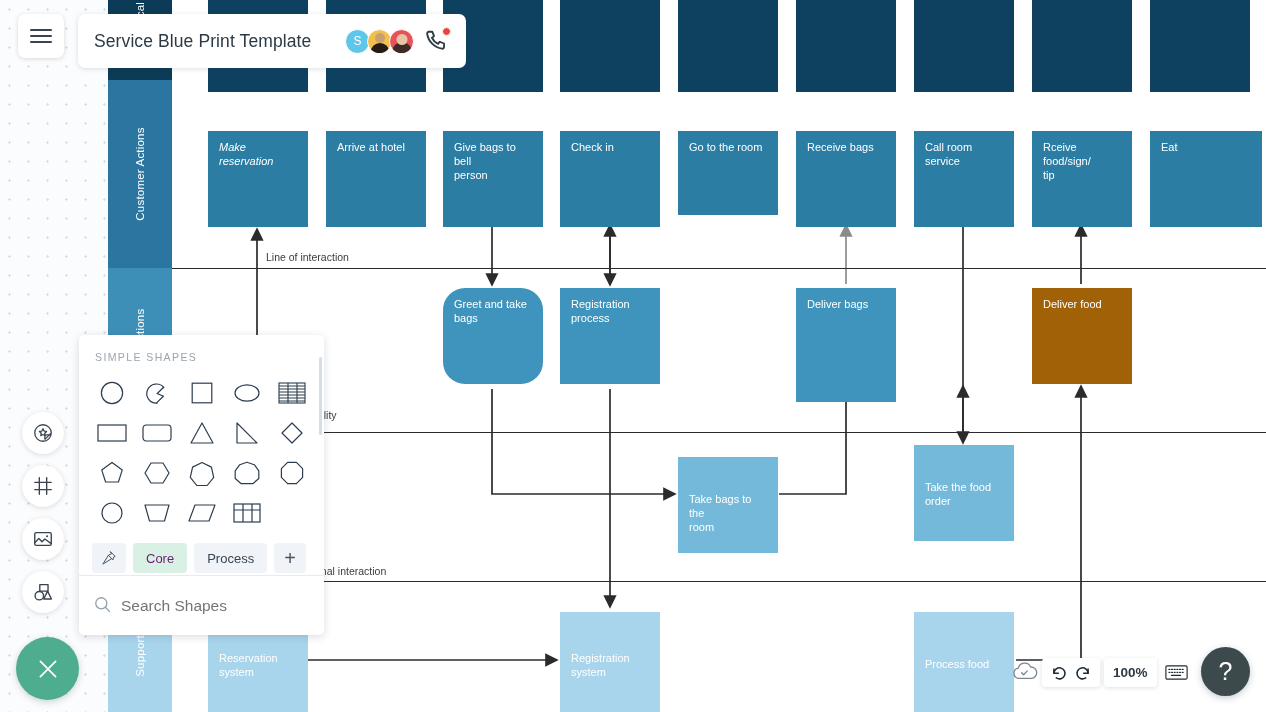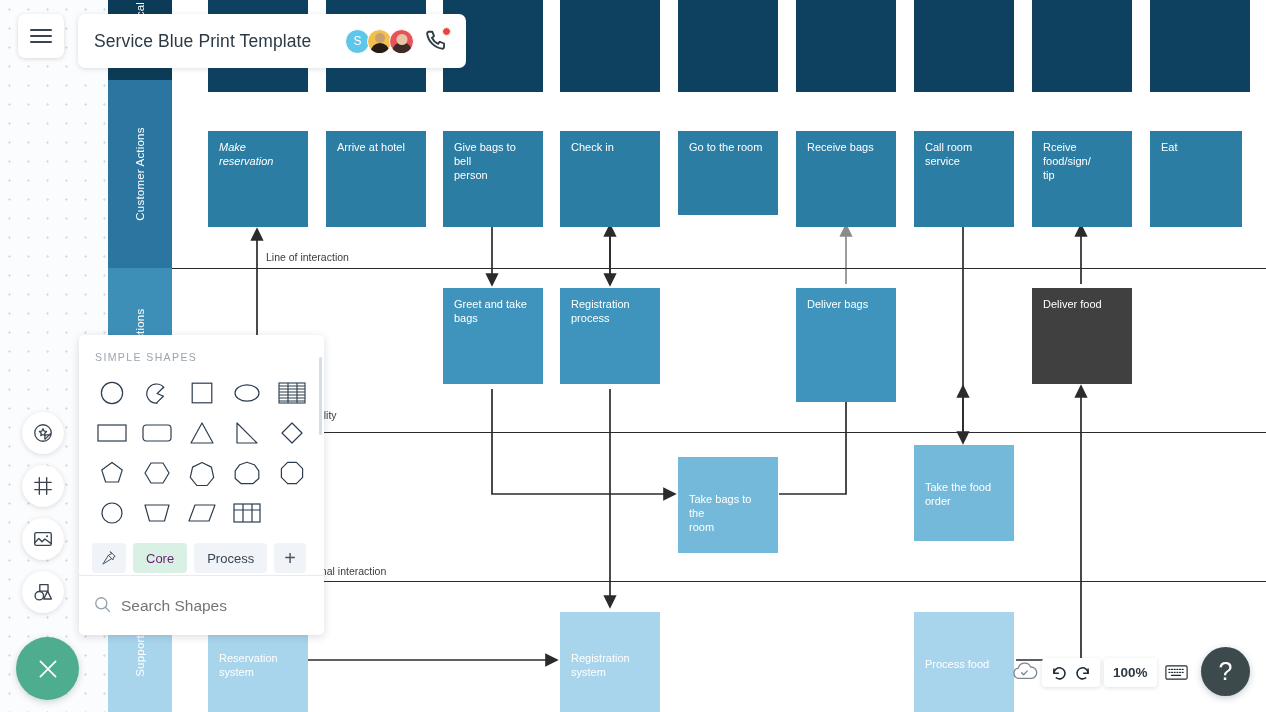--- a/index.html
+++ b/index.html
@@ -297,36 +297,36 @@
   <div class="node" style="left:796px; top:131px; width:100px; height:96px; background:#2b7da3;">
     <div class="lines">Receive bags</div>
     </div>
   <div class="node" style="left:914px; top:131px; width:100px; height:96px; background:#2b7da3;">
     <div class="lines">Call room service</div>
     </div>
   <div class="node" style="left:1032px; top:131px; width:100px; height:96px; background:#2b7da3;">
     <div class="lines">Rceive food/sign/
 tip</div>
     </div>
-  <div class="node" style="left:1150px; top:131px; width:92px; height:96px; background:#2b7da3;">
+  <div class="node" style="left:1150px; top:131px; width:112px; height:96px; background:#2b7da3;">
     <div class="lines">Eat</div>
     </div>
 
-  <div class="node" style="left:443px; top:288px; width:100px; height:96px; background:#3e94bd;">
+  <div class="node" style="left:443px; top:288px; width:100px; height:96px; background:#3e94bd;border-radius:22px;">
     <div class="lines">Greet and take
 bags</div>
     </div>
   <div class="node" style="left:560px; top:288px; width:100px; height:96px; background:#3e94bd;">
     <div class="lines">Registration
 process</div>
     </div>
   <div class="node" style="left:796px; top:288px; width:100px; height:114px; background:#3e94bd;">
     <div class="lines">Deliver bags</div>
     </div>
-  <div class="node" style="left:1032px; top:288px; width:100px; height:96px; background:#404040;">
+  <div class="node" style="left:1032px; top:288px; width:100px; height:96px; background:#a16207;">
     <div class="lines">Deliver food</div>
     </div>
 
   <div class="node" style="left:678px; top:457px; width:100px; height:96px; background:#74b9d9;">
     <div class="lines" style="margin-top:26px;">Take bags to the
 room</div>
     </div>
   <div class="node" style="left:914px; top:445px; width:100px; height:96px; background:#74b9d9;">
     <div class="lines" style="margin-top:26px;">Take the food
 order</div>

